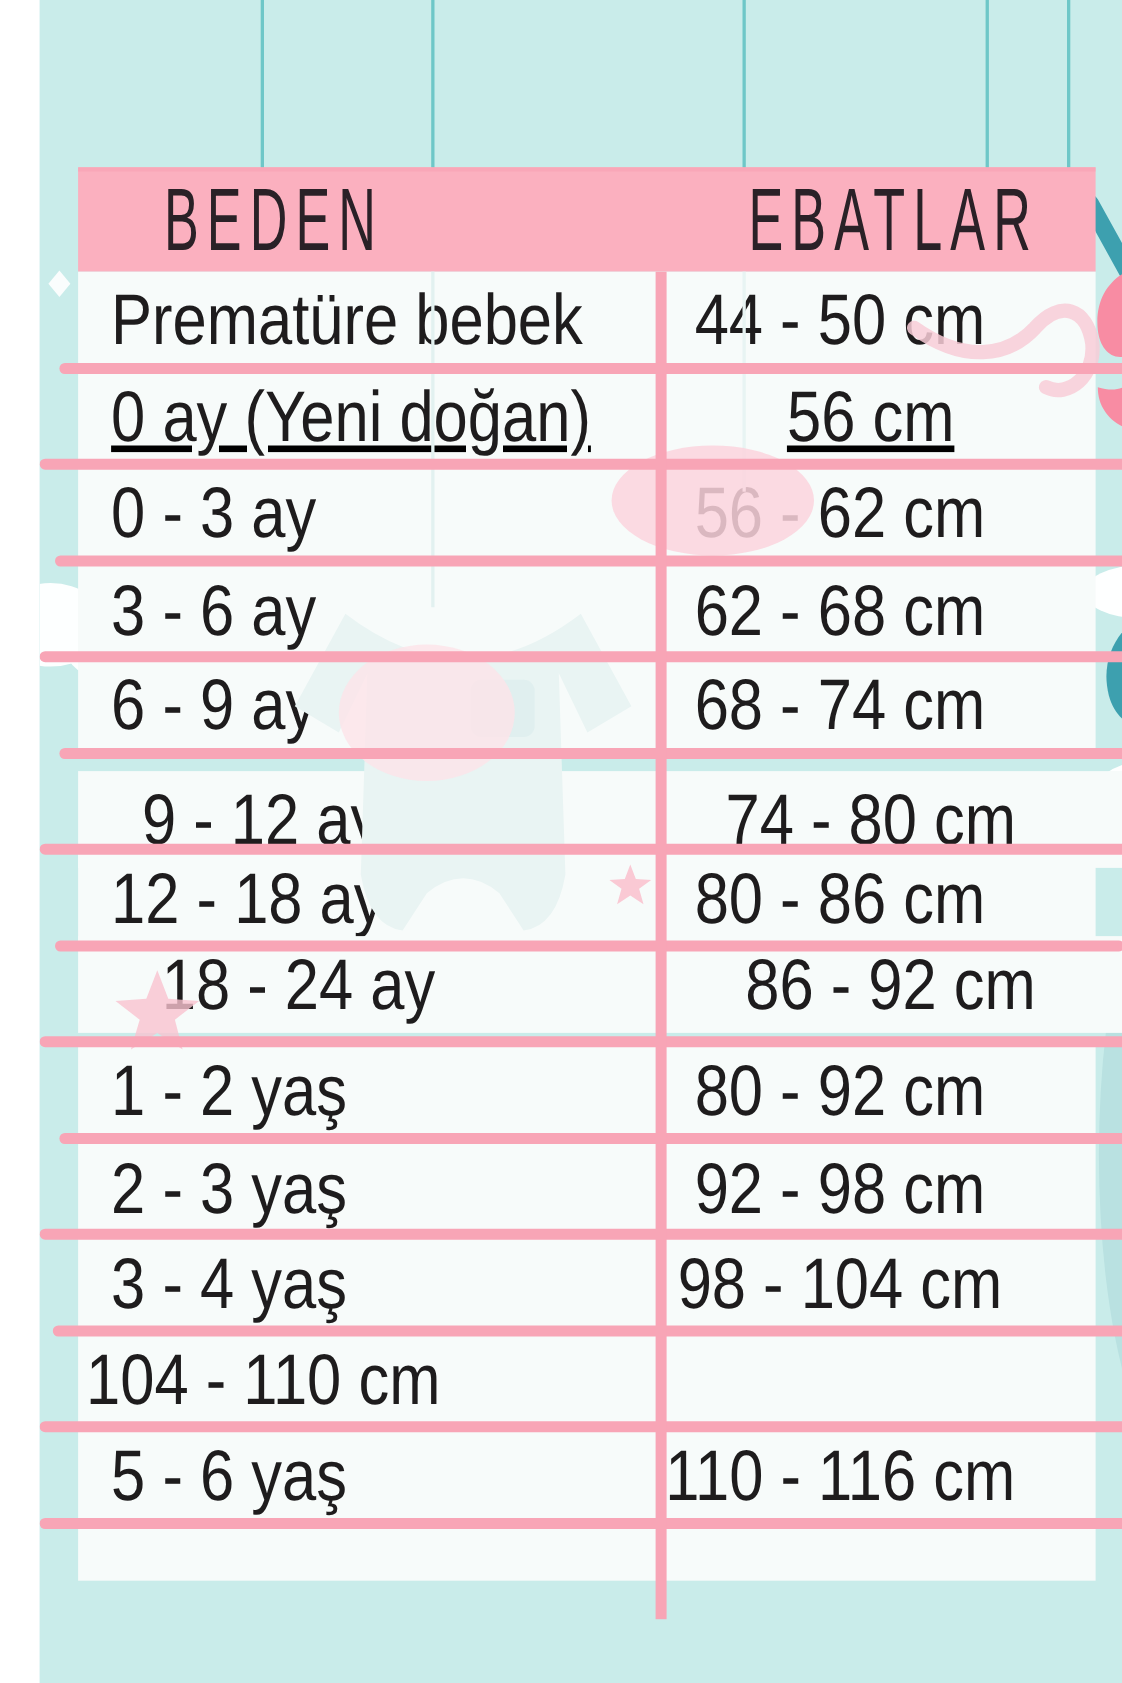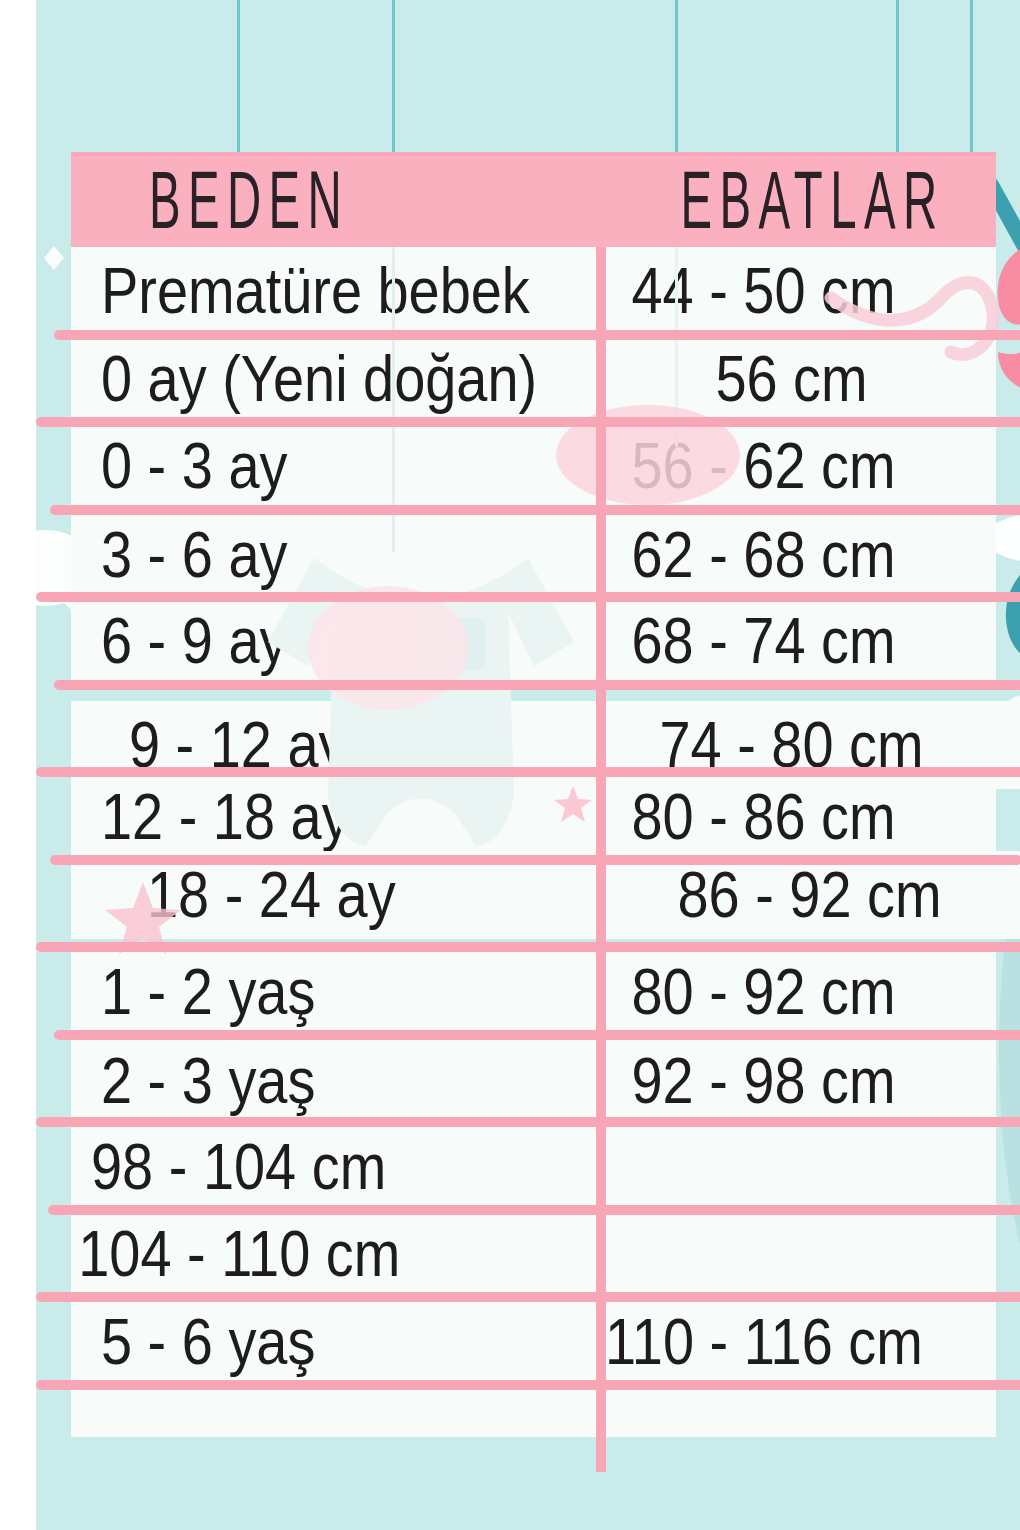--- a/index.html
+++ b/index.html
@@ -82,21 +82,21 @@
 
   <div id="table-body">
       <div class="row" style="top: 247px;">
         <div class="cell size-cell">
           <span class="t">Prematüre bebek</span>
         </div>
         <div class="cell dims-cell">
           <span class="t">44 - 50 cm</span>
         </div>
       </div>
-      <div class="row" style="top: 334.54px;">
+      <div class="row" style="top: 334.54px; text-decoration: underline;">
         <div class="cell size-cell">
           <span class="t">0 ay (Yeni doğan)</span>
         </div>
         <div class="cell dims-cell">
           <span class="t">56 cm</span>
         </div>
       </div>
       <div class="row" style="top: 422.08px;">
         <div class="cell size-cell">
           <span class="t">0 - 3 ay</span>
@@ -155,20 +155,23 @@
       </div>
       <div class="row" style="top: 1037px;">
         <div class="cell size-cell">
           <span class="t">2 - 3 yaş</span>
         </div>
         <div class="cell dims-cell">
           <span class="t">92 - 98 cm</span>
         </div>
       </div>
       <div class="row" style="top: 1122.4px;">
+        <div class="cell size-cell">
+          <span class="t">3 - 4 yaş</span>
+        </div>
         <div class="cell dims-cell">
           <span class="t">98 - 104 cm</span>
         </div>
       </div>
       <div class="row" style="top: 1209.94px;">
         <div class="cell dims-cell">
           <span class="t">104 - 110 cm</span>
         </div>
       </div>
       <div class="row" style="top: 1297.48px;">

